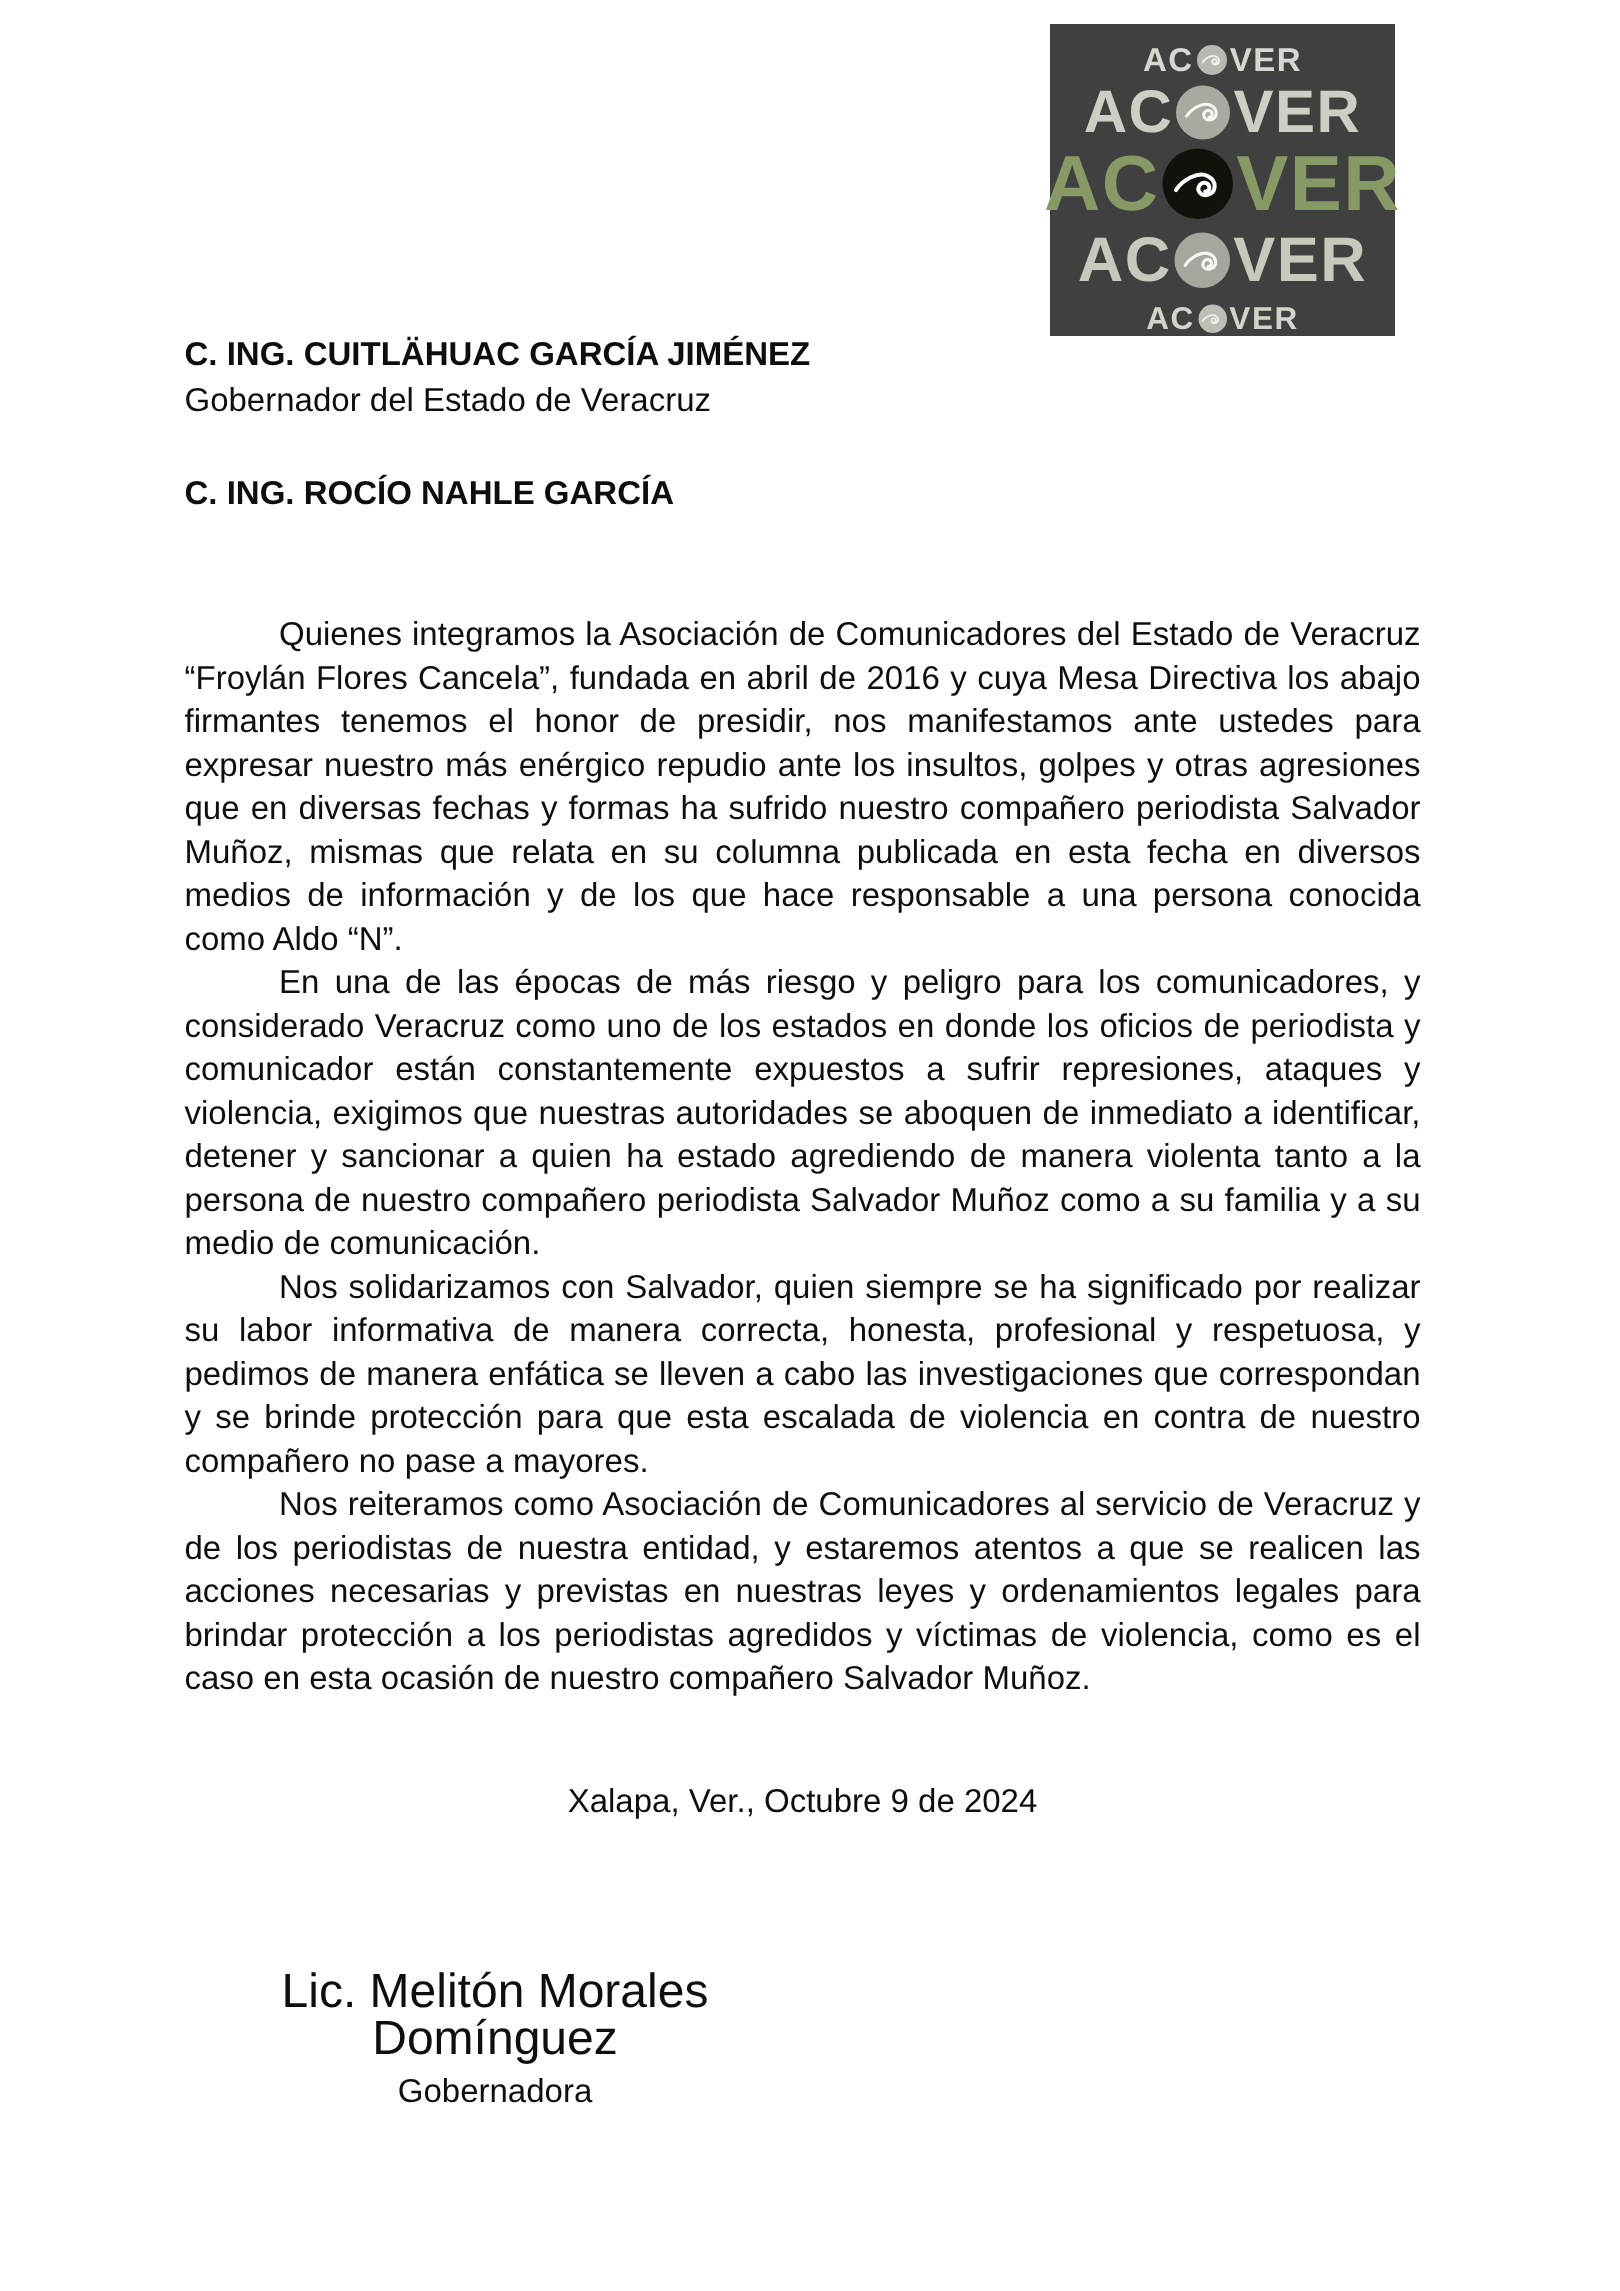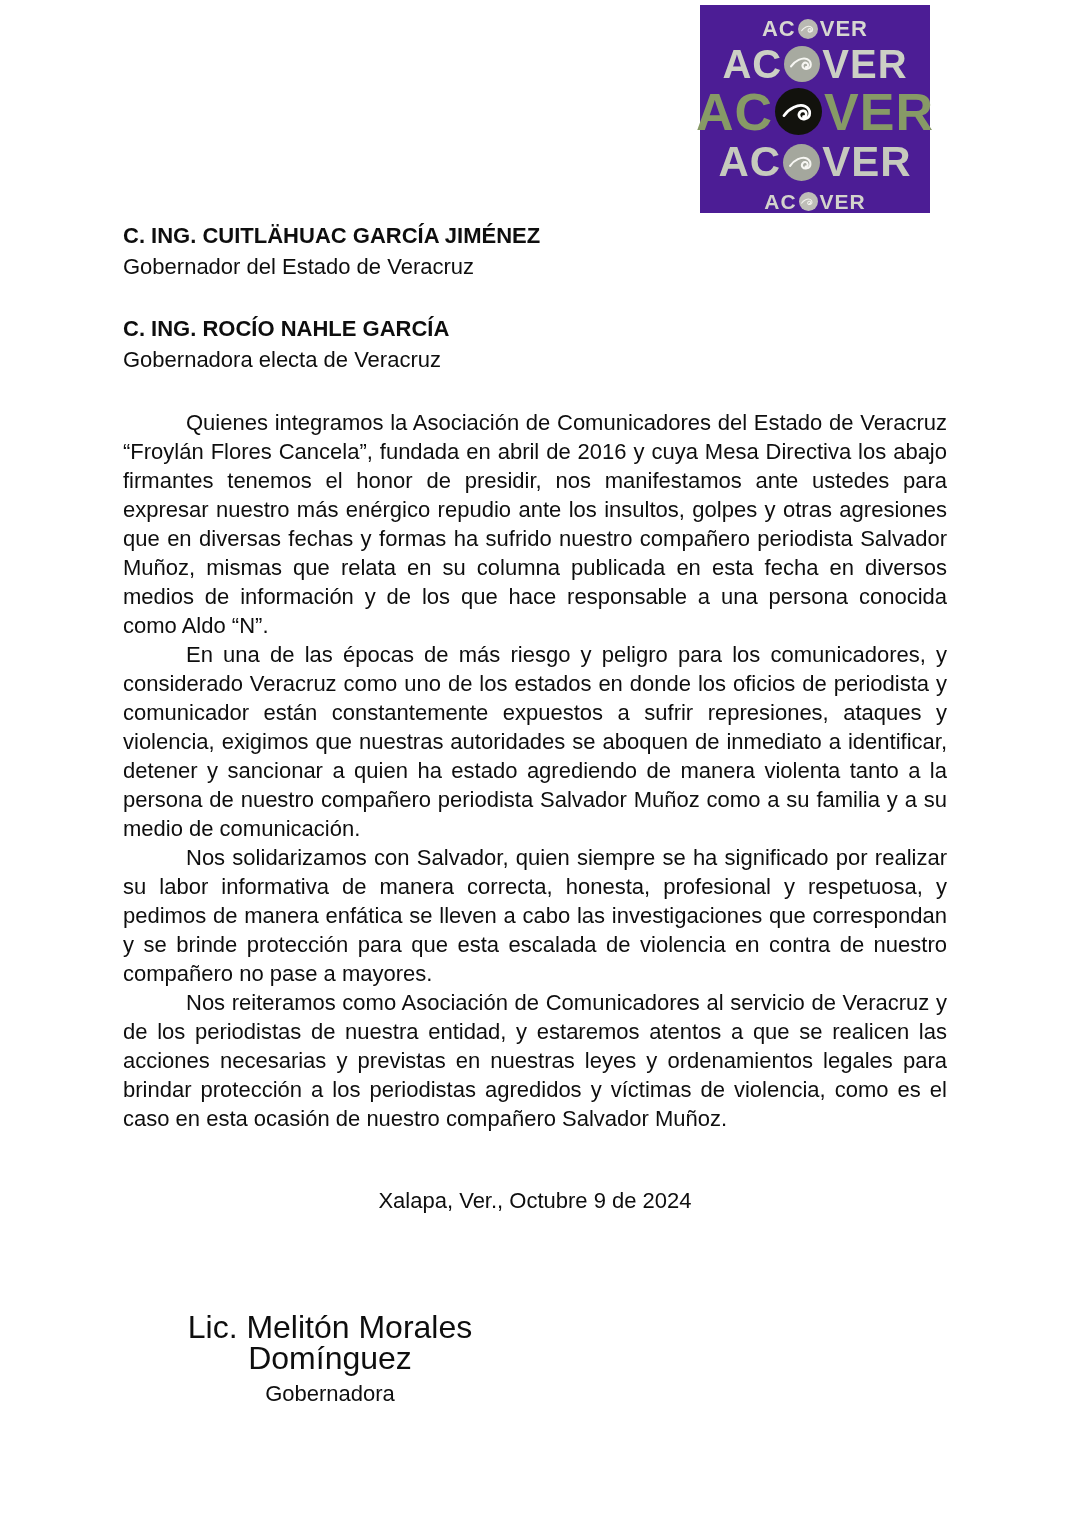--- a/index.html
+++ b/index.html
@@ -5,22 +5,22 @@
   html,body{margin:0;padding:0;}
   body{
     width:1080px;height:1527px;background:#ffffff;
     font-family:"Liberation Sans","DejaVu Sans",sans-serif;
     color:#0e0e0e;
   }
   .page{position:relative;width:1080px;height:1527px;overflow:hidden;background:#ffffff;}
 
   
   .logo{
-    position:absolute;left:700px;top:5px;width:230px;height:208px;
-    background:#4c1d95;
+    position:absolute;left:700px;top:16px;width:230px;height:208px;
+    background:#404040;
     display:flex;flex-direction:column;align-items:center;justify-content:flex-start;
     padding-top:12px;box-sizing:border-box;
   }
   .logo-row{display:flex;align-items:center;justify-content:center;font-weight:bold;line-height:1;letter-spacing:1px;white-space:nowrap;}
   .lr0{font-size:22px;height:24px;color:var(--lr0-letter);}
   .lr1{font-size:40px;height:40px;margin-top:3px;color:var(--lr1-letter);}
   .lr2{font-size:52px;height:50px;margin-top:3px;color:var(--lr2-letter);}
   .lr3{font-size:42px;height:44px;margin-top:4px;color:var(--lr3-letter);}
   .lr4{font-size:21px;height:24px;margin-top:5px;color:var(--lr4-letter);}
   .logo-circle{border-radius:50%;display:flex;align-items:center;justify-content:center;margin:0 2px;flex:0 0 auto;}
@@ -112,21 +112,20 @@
     </div>
   </div>
 
   <div class="recipients">
     <div class="recipient">
       <div class="r-name">C. ING. CUITLÄHUAC GARCÍA JIMÉNEZ</div>
       <div class="r-title">Gobernador del Estado de Veracruz</div>
     </div>
     <div class="recipient">
       <div class="r-name">C. ING. ROCÍO NAHLE GARCÍA</div>
-      <div class="r-title">Gobernadora electa de Veracruz</div>
     </div>
   </div>
 
   <div class="body-text">
     <p>Quienes integramos la Asociación de Comunicadores del Estado de Veracruz “Froylán Flores Cancela”, fundada en abril de 2016 y cuya Mesa Directiva los abajo firmantes tenemos el honor de presidir, nos manifestamos ante ustedes para expresar nuestro más enérgico repudio ante los insultos, golpes y otras agresiones que en diversas fechas y formas ha sufrido nuestro compañero periodista Salvador Muñoz, mismas que relata en su columna publicada en esta fecha en diversos medios de información y de los que hace responsable a una persona conocida como Aldo “N”.</p>
     <p>En una de las épocas de más riesgo y peligro para los comunicadores, y considerado Veracruz como uno de los estados en donde los oficios de periodista y comunicador están constantemente expuestos a sufrir represiones, ataques y violencia, exigimos que nuestras autoridades se aboquen de inmediato a identificar, detener y sancionar a quien ha estado agrediendo de manera violenta tanto a la persona de nuestro compañero periodista Salvador Muñoz como a su familia y a su medio de comunicación.</p>
     <p>Nos solidarizamos con Salvador, quien siempre se ha significado por realizar su labor informativa de manera correcta, honesta, profesional y respetuosa, y pedimos de manera enfática se lleven a cabo las investigaciones que correspondan y se brinde protección para que esta escalada de violencia en contra de nuestro compañero no pase a mayores.</p>
     <p>Nos reiteramos como Asociación de Comunicadores al servicio de Veracruz y de los periodistas de nuestra entidad, y estaremos atentos a que se realicen las acciones necesarias y previstas en nuestras leyes y ordenamientos legales para brindar protección a los periodistas agredidos y víctimas de violencia, como es el caso en esta ocasión de nuestro compañero Salvador Muñoz.</p>
   </div>
 

